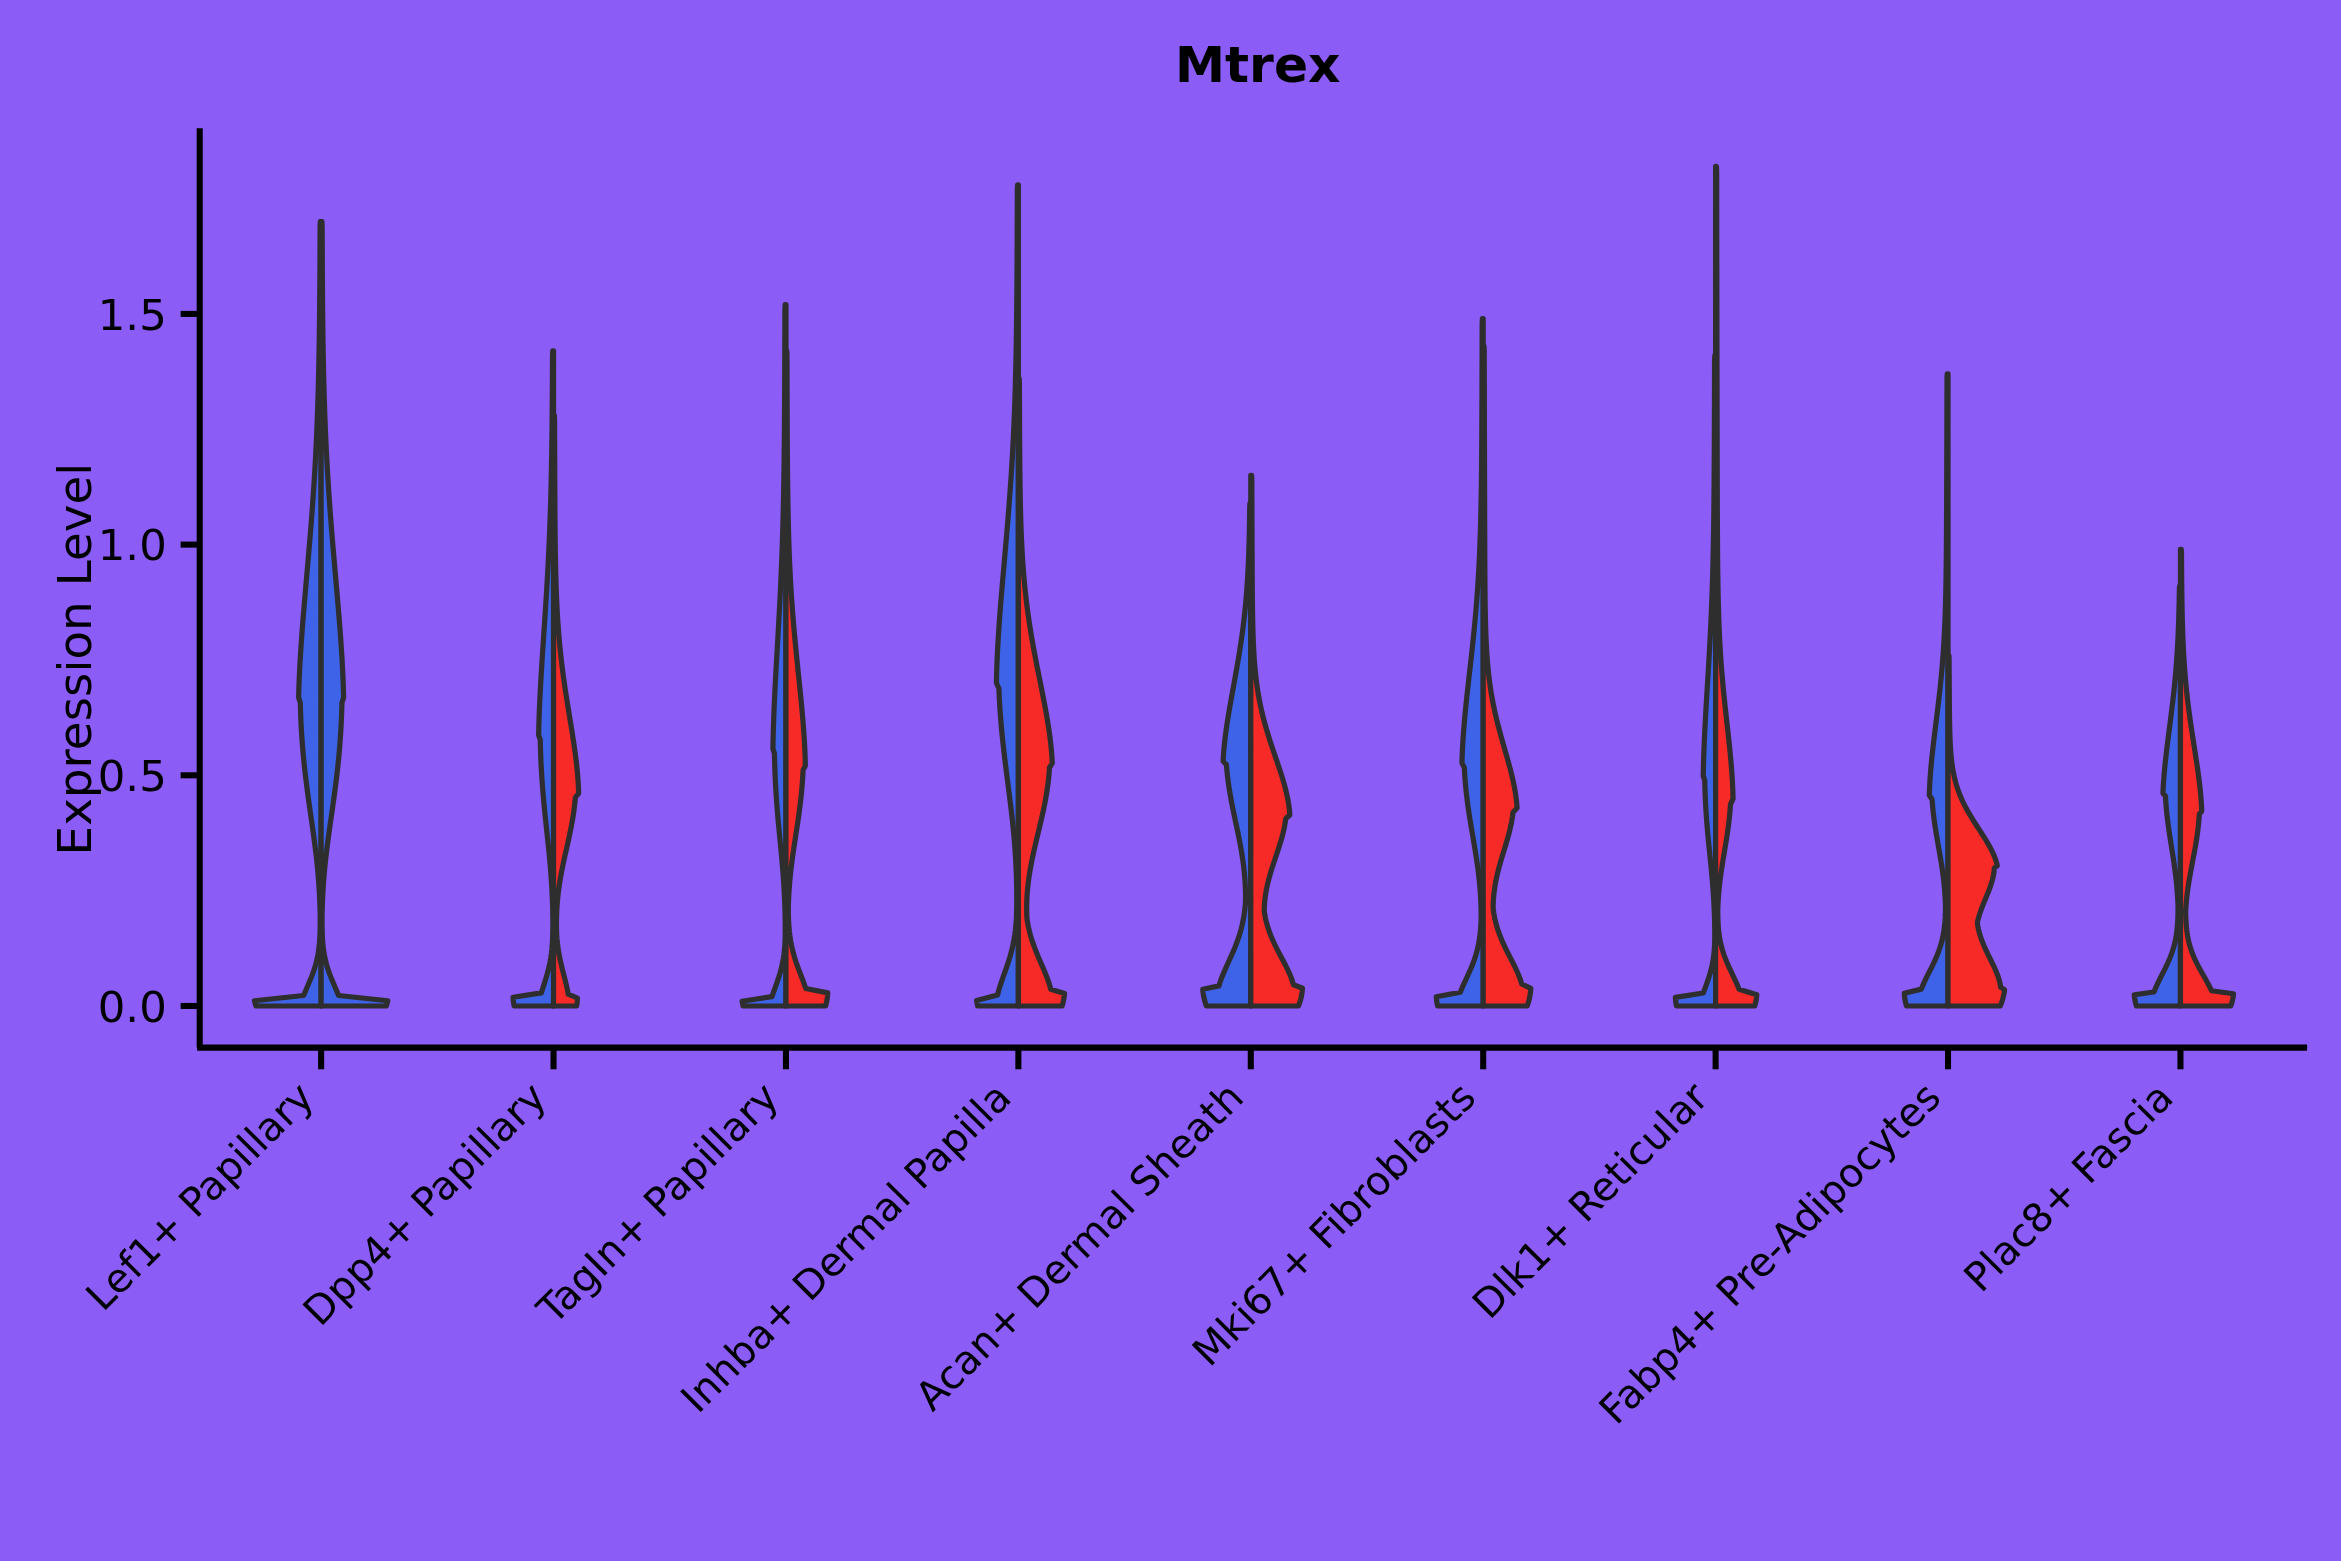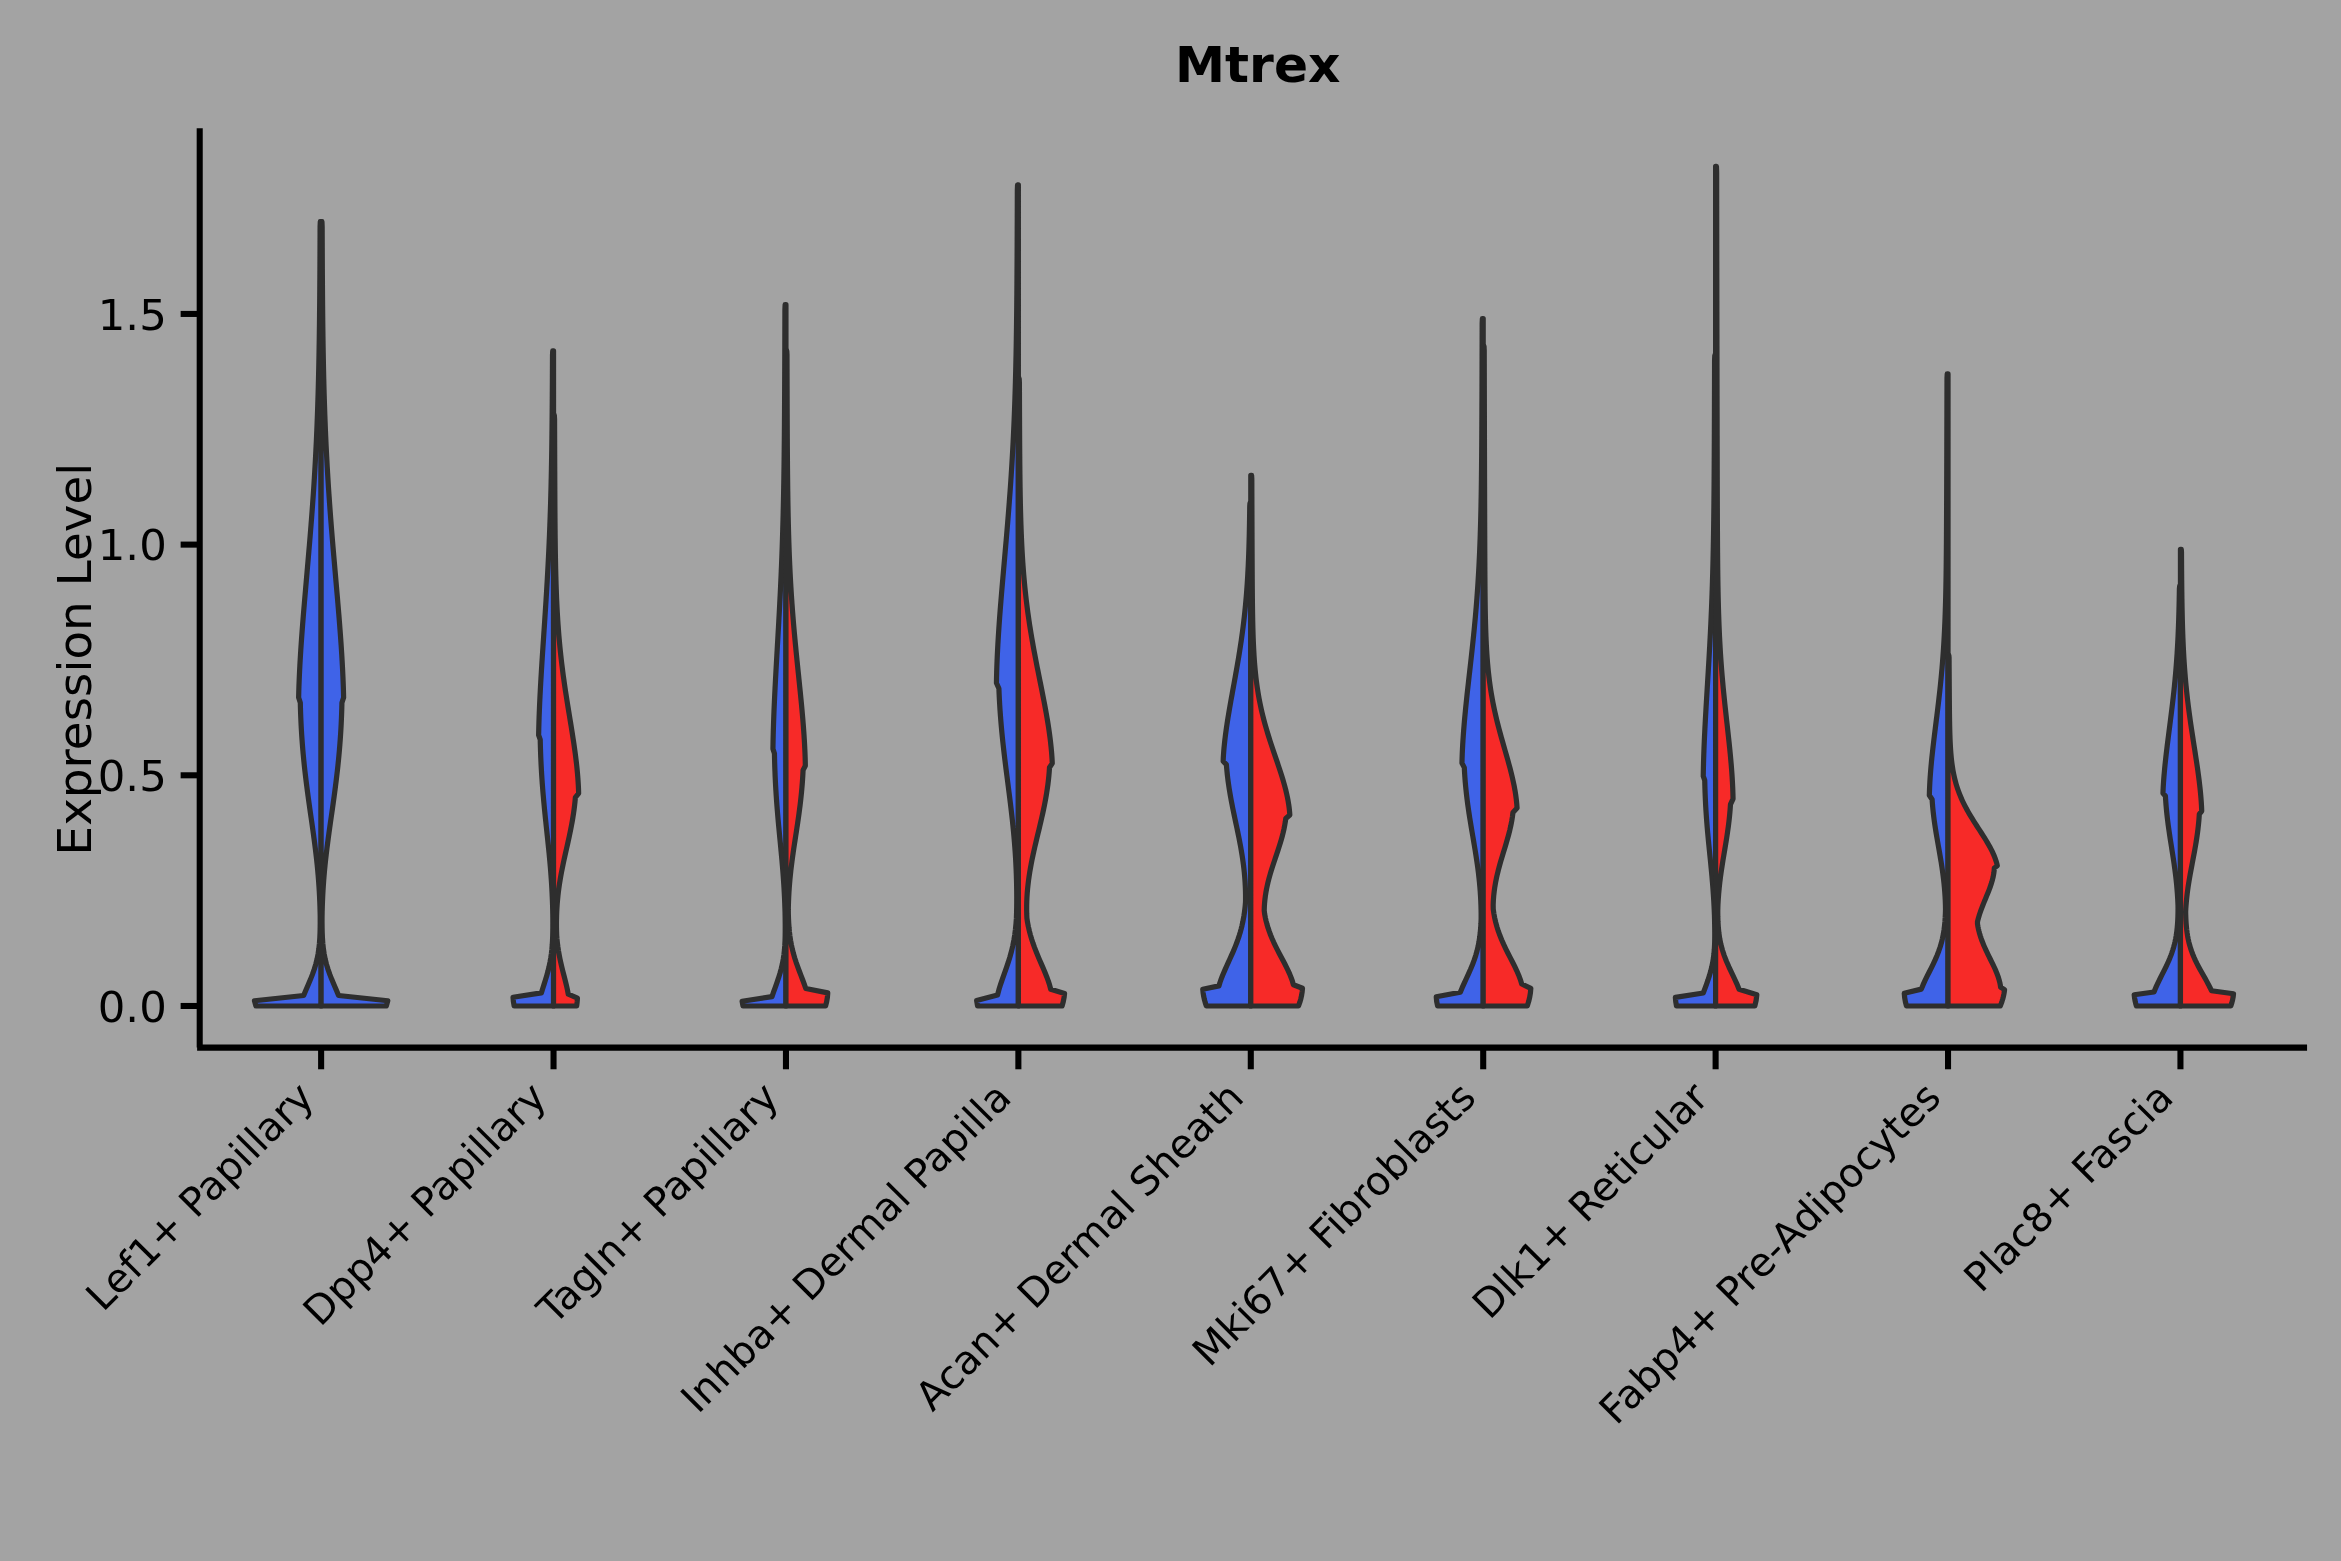--- a/index.html
+++ b/index.html
@@ -10,21 +10,21 @@
   body {
     width: 2342px;
     height: 1561px;
     font-family: "DejaVu Sans", sans-serif;
     overflow: hidden;
   }
   #figure {
     position: relative;
     width: 2342px;
     height: 1561px;
-    background: #a3a3a3;
+    background: #8b5cf6;
   }
   #plot-svg {
     position: absolute;
     left: 0;
     top: 0;
     width: 2342px;
     height: 1561px;
   }
   .title-text {
     font-weight: bold;

